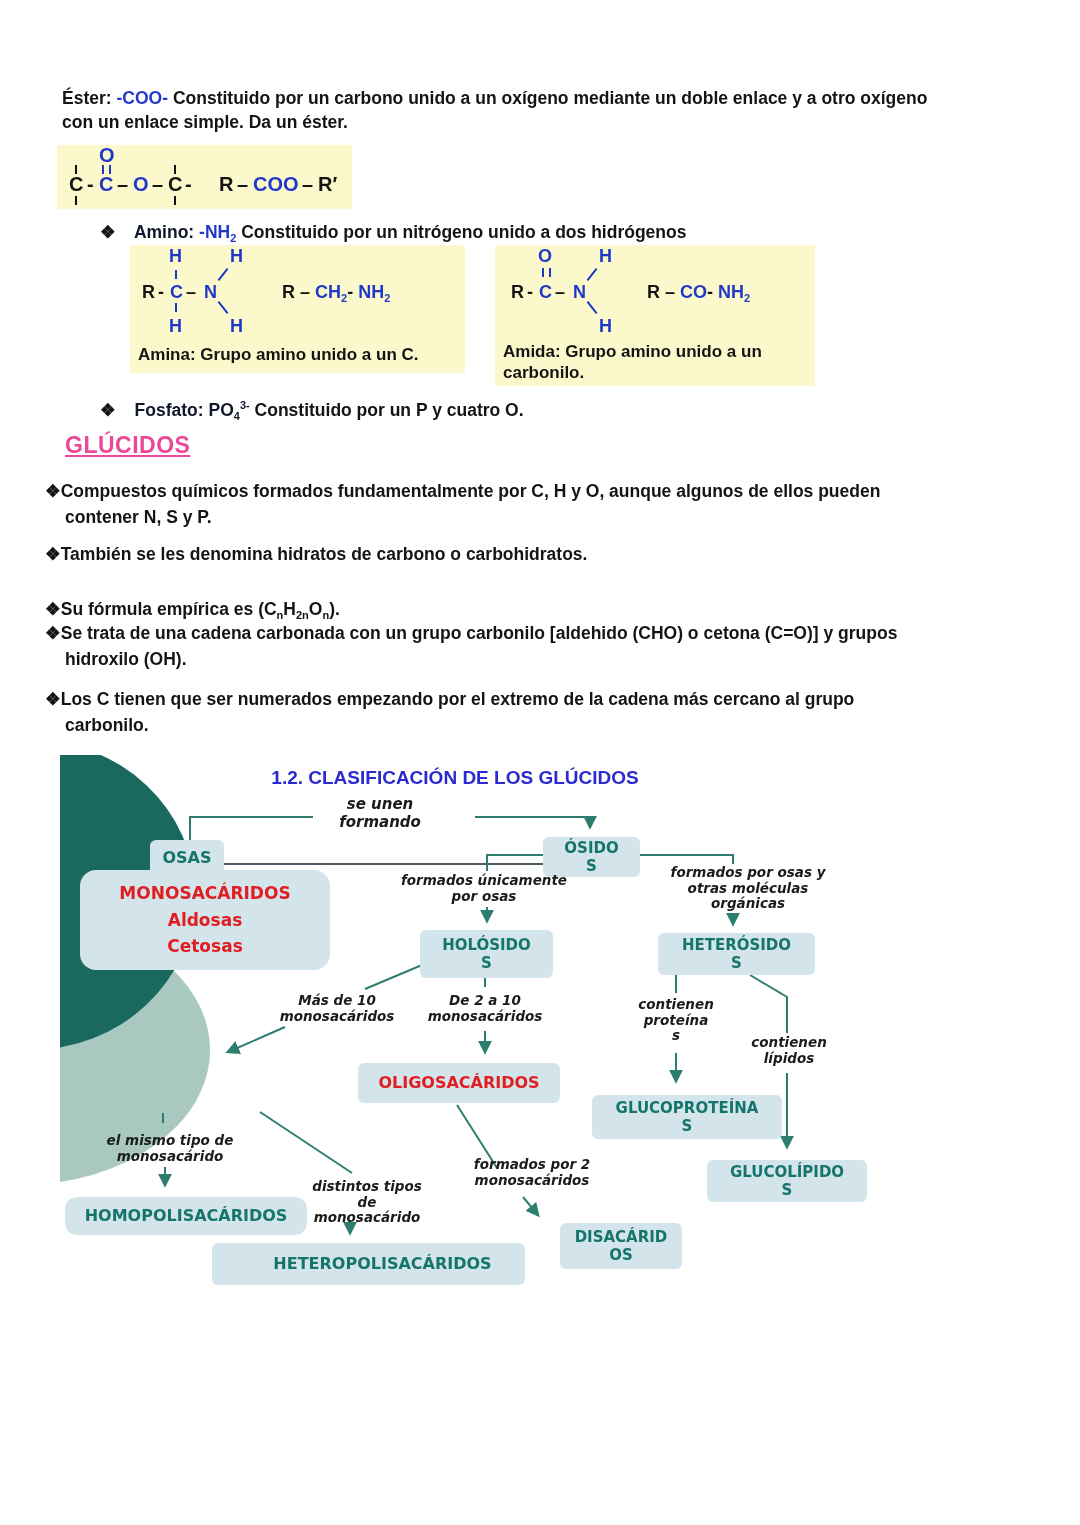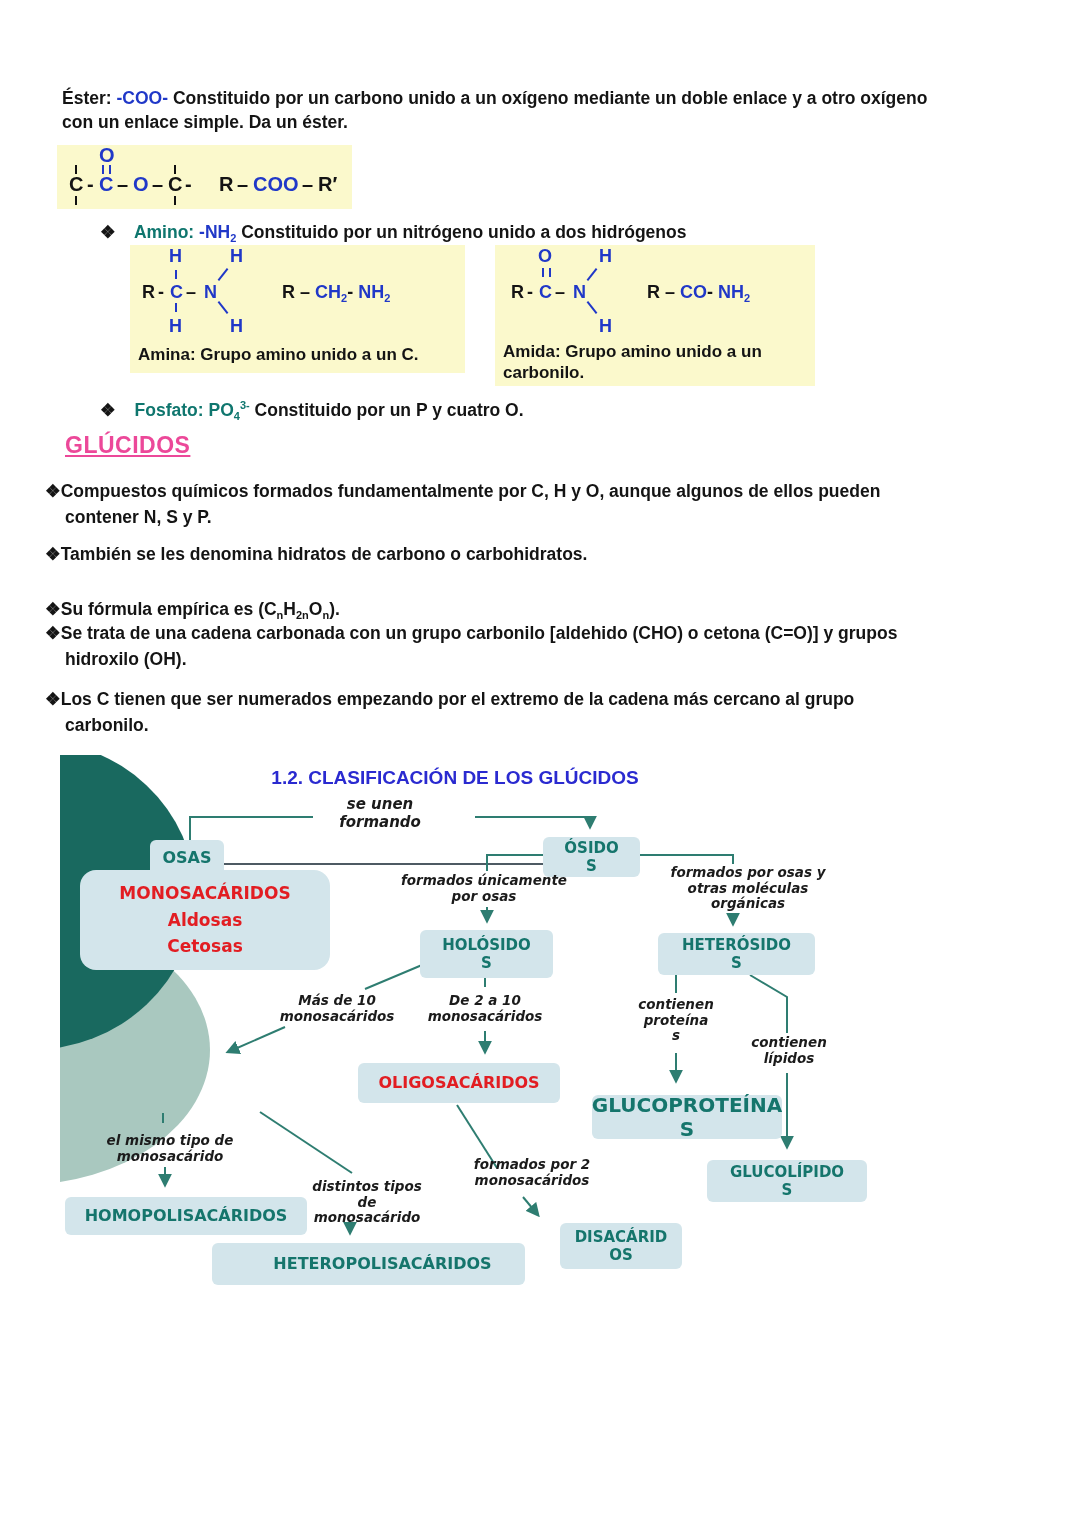--- a/index.html
+++ b/index.html
@@ -2,21 +2,21 @@
 <html><head>
 <meta charset="utf-8">
 <style>
   html,body{margin:0;padding:0;background:#ffffff;}
   .page{position:relative;width:1080px;height:1525px;background:#ffffff;overflow:hidden;
         font-family:"Liberation Sans",sans-serif;font-weight:bold;color:#141414;}
   .abs{position:absolute;}
   
   .para{font-size:17.5px;line-height:24px;}
   .blue{color:#2038c8;}
-  .red{color:#0f766e;}
+  .red{color:#0f172a;}
   .magenta{color:#ec4899;}
   .mk{margin-right:14px;}
   .bullet{font-size:17.5px;line-height:26px;padding-left:20px;text-indent:-20px;}
   .sub{font-size:11px;vertical-align:-4px;}
   .sup{font-size:11px;vertical-align:7px;}
   .glucidos-h{font-size:23px;text-decoration:underline;letter-spacing:.5px;}
   
   .chembox{background:#fbf9cc;position:absolute;}
   .chem{font-size:20px;font-weight:bold;position:absolute;line-height:1;}
   .chem18{font-size:18px;font-weight:bold;position:absolute;line-height:1;}
@@ -208,29 +208,29 @@
       <span>HOLÓSIDO</span>
       <span>S</span>
     </div>
     <div class="node" style="left:598px;top:178px;width:157px;height:42px;font-size:15px;">
       <span>HETERÓSIDO</span>
       <span>S</span>
     </div>
     <div class="node red" style="left:298px;top:308px;width:202px;height:40px;font-size:16px;">
       <span>OLIGOSACÁRIDOS</span>
     </div>
-    <div class="node" style="left:532px;top:340px;width:190px;height:44px;font-size:20px;">
+    <div class="node" style="left:532px;top:340px;width:190px;height:44px;font-size:15px;">
       <span>GLUCOPROTEÍNA</span>
       <span>S</span>
     </div>
     <div class="node" style="left:647px;top:405px;width:160px;height:42px;font-size:15px;">
       <span>GLUCOLÍPIDO</span>
       <span>S</span>
     </div>
-    <div class="node" style="left:5px;top:442px;width:242px;height:38px;font-size:16px;">
+    <div class="node" style="left:5px;top:442px;width:242px;height:38px;font-size:16px;border-radius:12px;">
       <span>HOMOPOLISACÁRIDOS</span>
     </div>
     <div class="node" style="left:152px;top:488px;width:285px;height:42px;font-size:16px;padding-left:28px;">
       <span>HETEROPOLISACÁRIDOS</span>
     </div>
     <div class="node" style="left:500px;top:468px;width:122px;height:46px;font-size:15px;">
       <span>DISACÁRID</span>
       <span>OS</span>
     </div>
 

